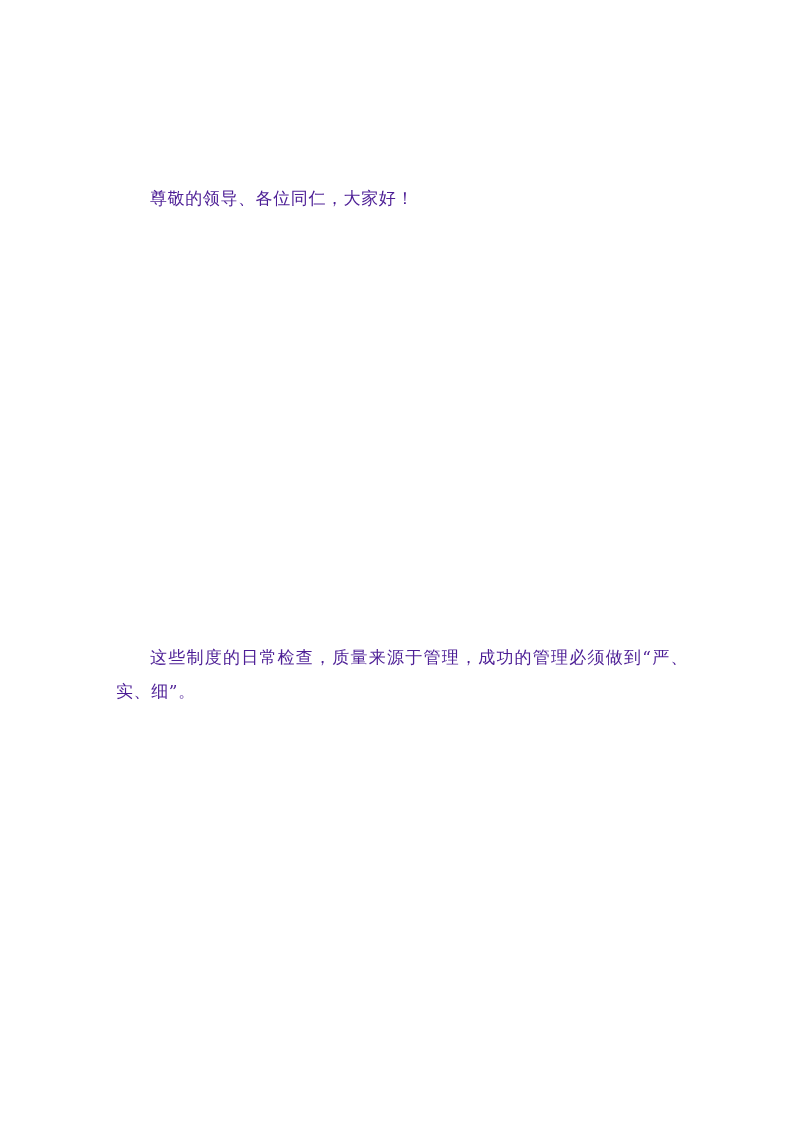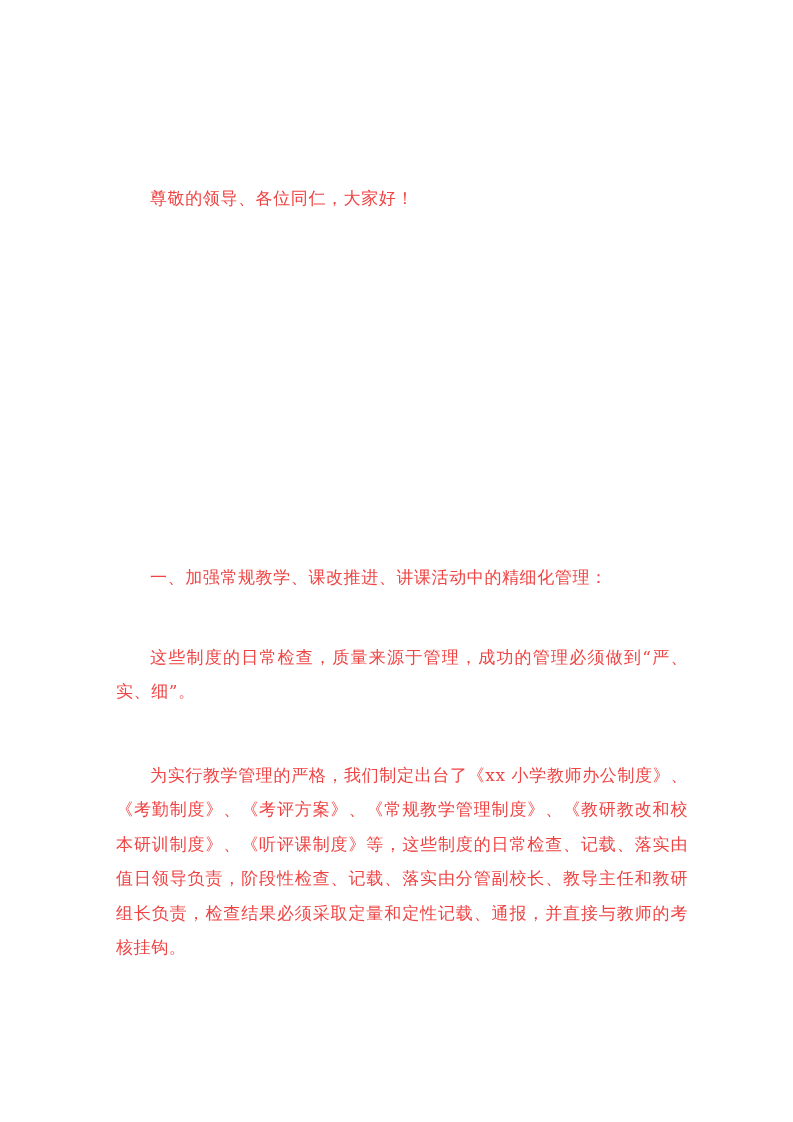--- a/index.html
+++ b/index.html
@@ -1,35 +1,33 @@
 <!DOCTYPE html>
 <html><head>
 <meta charset="utf-8">
 <style>
   html, body { margin: 0; padding: 0; background: #ffffff; }
   body { width: 793px; height: 1122px; position: relative; overflow: hidden; }
   .page {
     position: absolute; left: 0; top: 0; width: 793px; height: 1122px; background: #fff;
     font-family: "DejaVu Serif", "Liberation Serif", serif;
-    color: #ef4444;
+    color: #4c1d95;
   }
   .para {
     position: absolute;
     left: 116px;
     width: 572px;
     font-size: 17px;
     line-height: 34.4px;
     text-indent: 34px;
     letter-spacing: 0.6px;
     text-align: justify;
     text-align-last: left;
     margin: 0;
   }
 </style>
 </head>
 <body>
 
 <div class="page">
   <p class="para" style="top:181px;">尊敬的领导、各位同仁，大家好！</p>
-  <p class="para" style="top:560px;">一、加强常规教学、课改推进、讲课活动中的精细化管理：</p>
   <p class="para" style="top:640px;">这些制度的日常检查，质量来源于管理，成功的管理必须做到“严、实、细”。</p>
-  <p class="para" style="top:758px;">为实行教学管理的严格，我们制定出台了《xx 小学教师办公制度》、《考勤制度》、《考评方案》、《常规教学管理制度》、《教研教改和校本研训制度》、《听评课制度》等，这些制度的日常检查、记载、落实由值日领导负责，阶段性检查、记载、落实由分管副校长、教导主任和教研组长负责，检查结果必须采取定量和定性记载、通报，并直接与教师的考核挂钩。</p>
 </div>
 
 </body></html>

